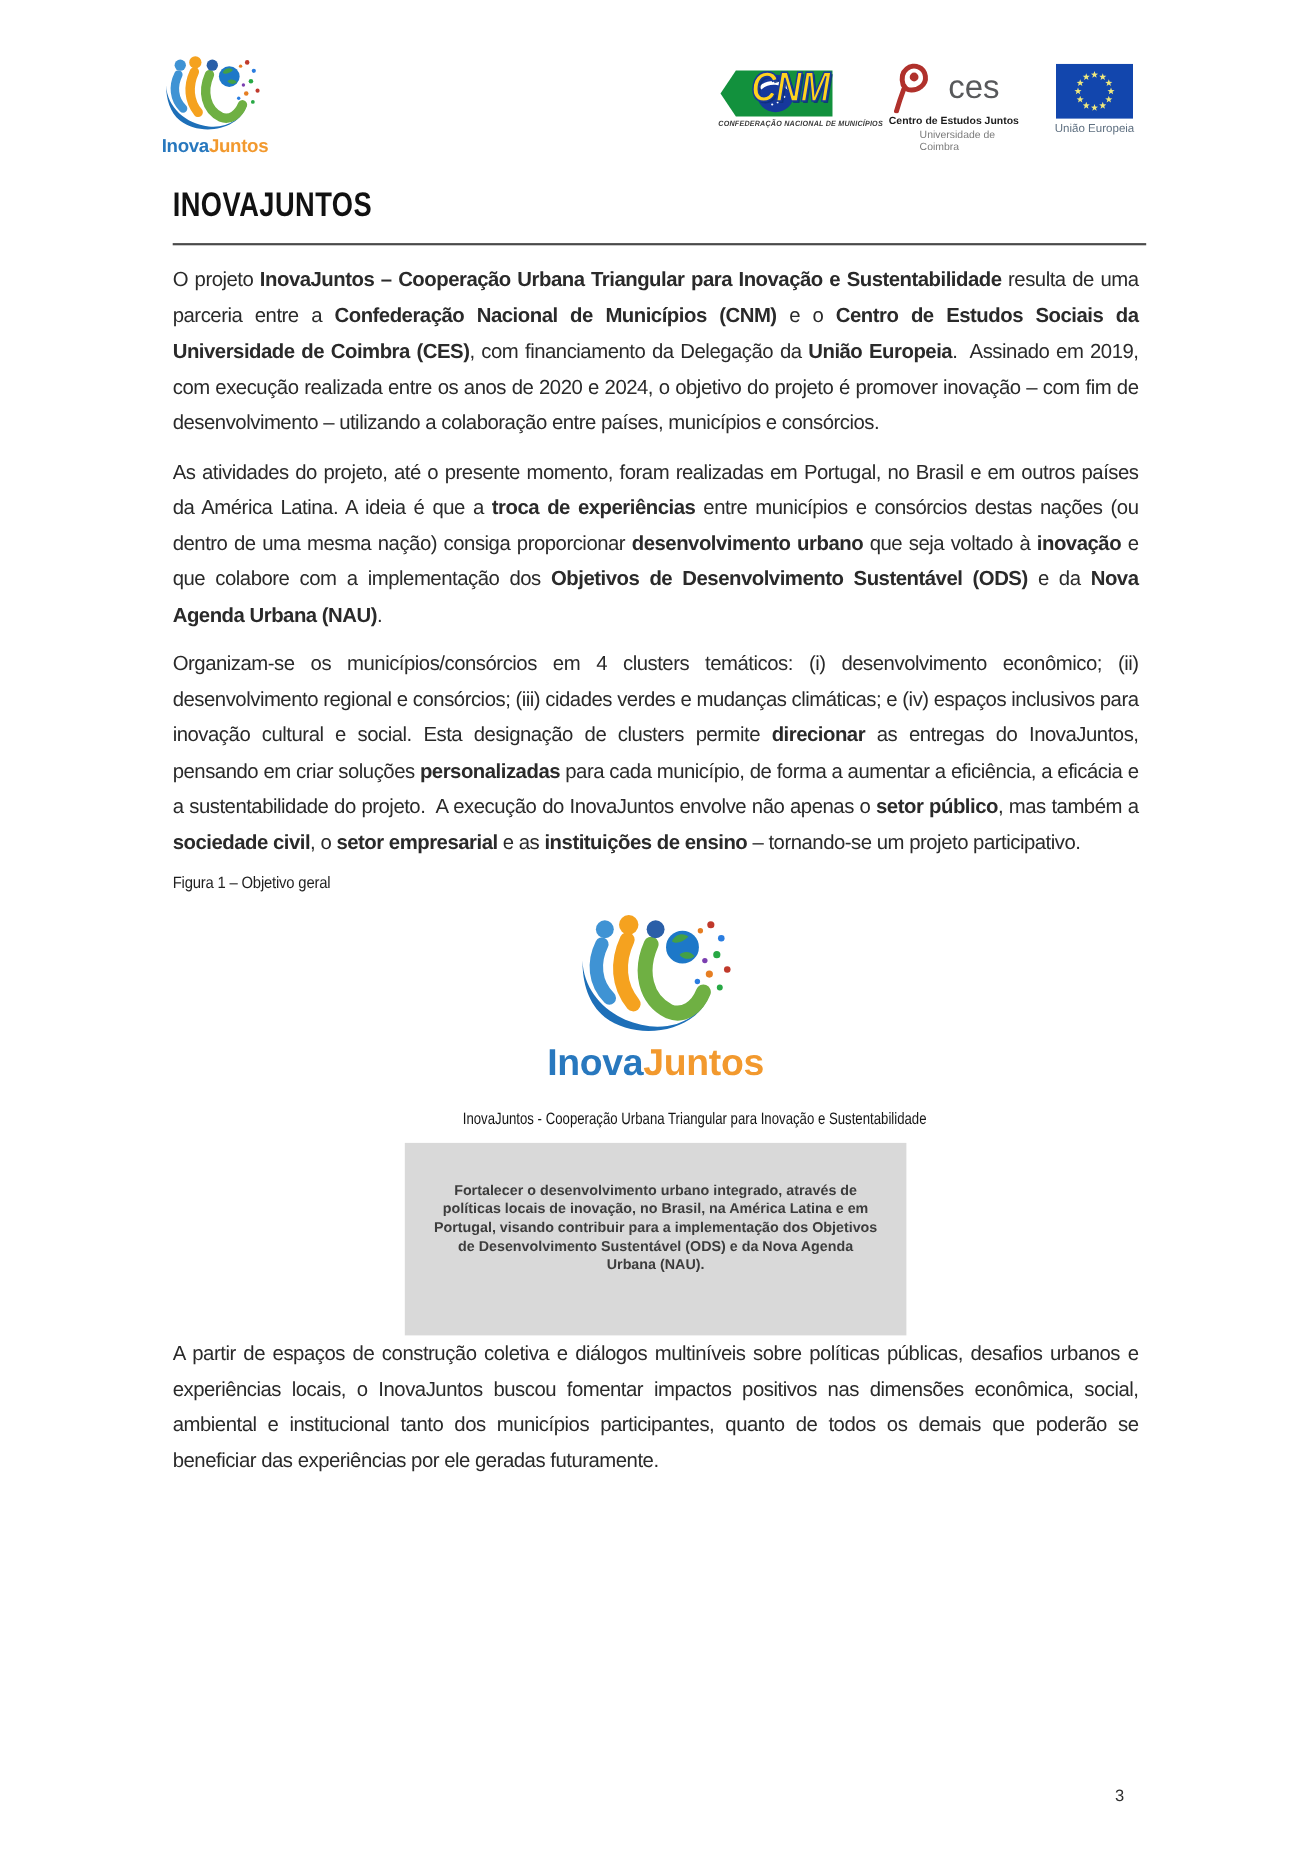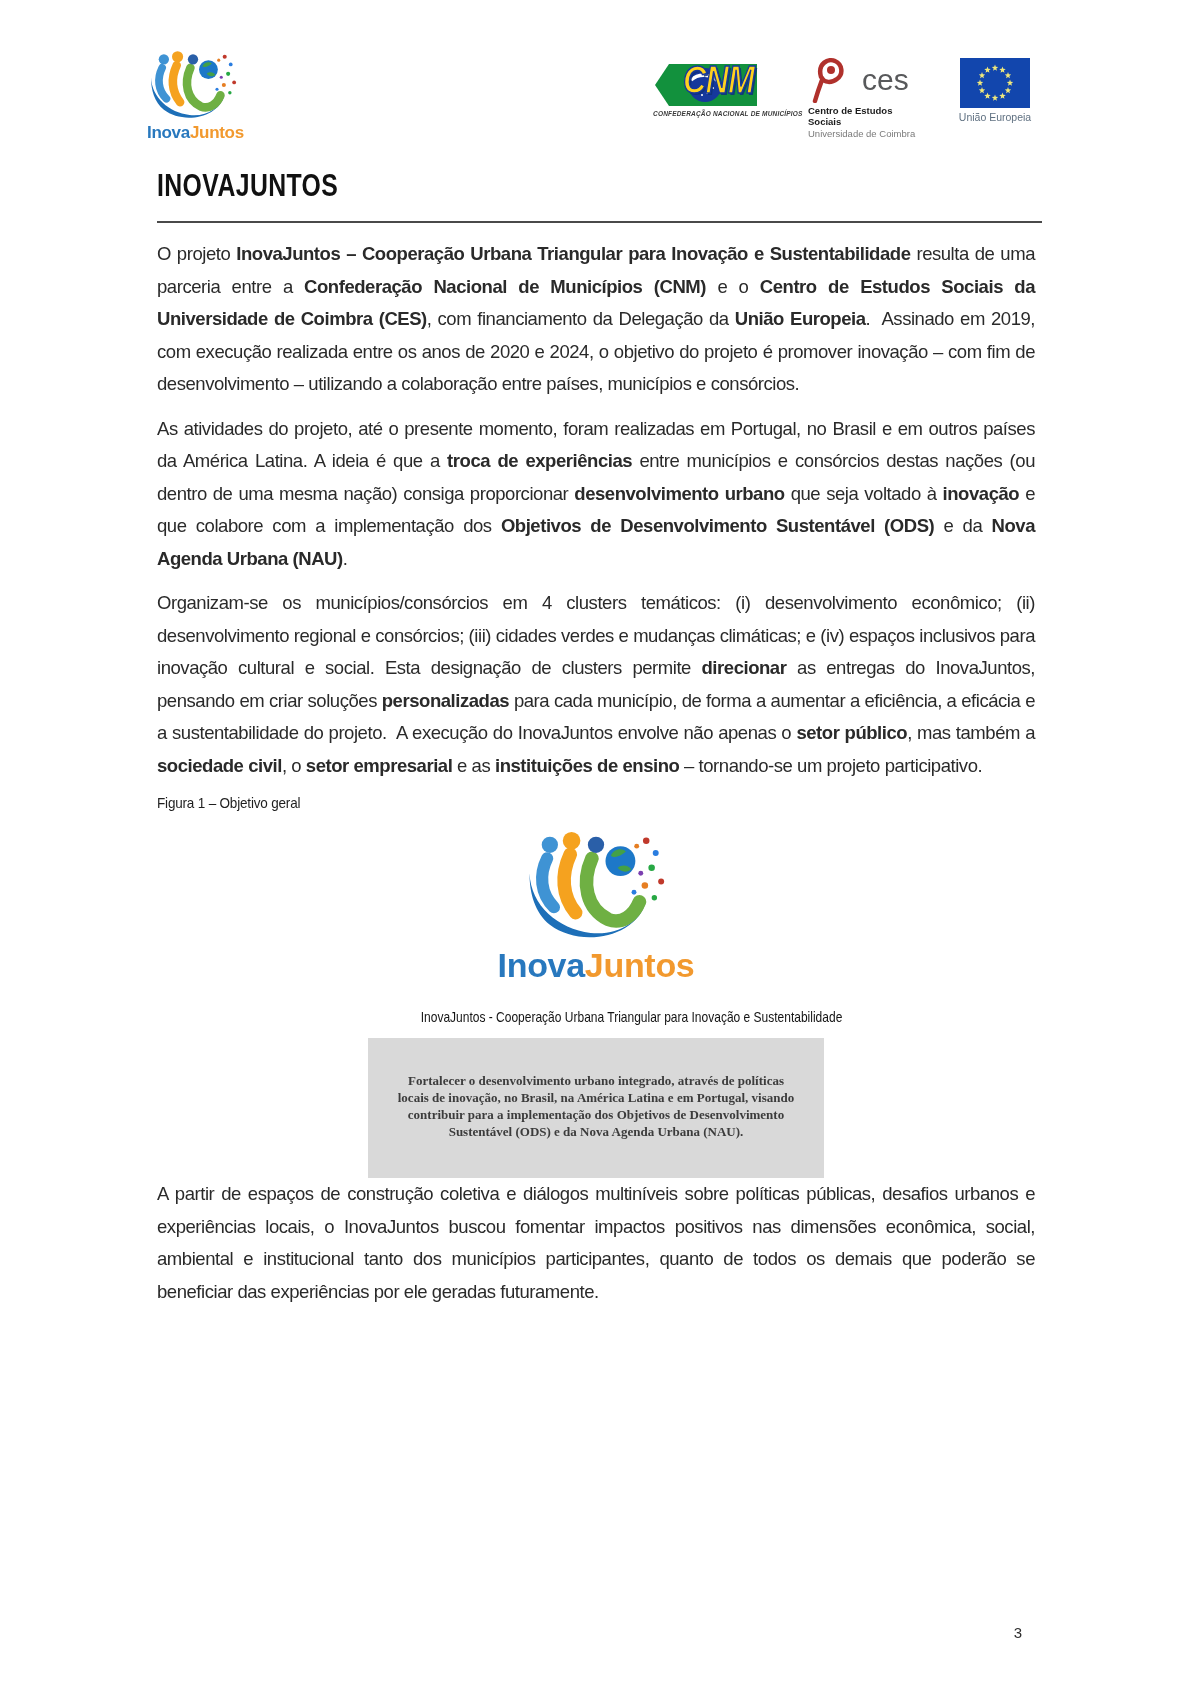--- a/index.html
+++ b/index.html
@@ -36,21 +36,21 @@
     font-size:7px;font-weight:bold;font-style:italic;color:#3a3a3a;
     white-space:nowrap;transform:scaleX(0.93);transform-origin:left center;
     letter-spacing:0.2px;
   }
 
   .logo-ces{left:808px;top:55px;width:120px;}
   .ces-row{display:flex;align-items:flex-end;gap:16px;}
   .ces-glyph{width:36px;height:48px;}
   .ces-acronym{font-size:30px;color:#58595b;line-height:1;margin-left:2px;margin-bottom:8px;letter-spacing:0;}
   .ces-cap1{font-size:9.5px;font-weight:bold;color:#1c1c1c;margin-top:2px;}
-  .ces-cap2{font-size:9.5px;color:#7a7a7a;margin-top:1px;}
+  .ces-cap2{font-size:9.5px;color:#7a7a7a;margin-top:1px;margin-left:28px;}
 
   .logo-eu{left:956px;top:58px;width:78px;text-align:center;}
   .eu-flag{width:72px;height:50px;display:block;margin:0 auto;}
   .eu-caption{font-size:10.5px;color:#5f7081;margin-top:3px;}
 
   
   .title{
     position:absolute;left:157px;top:168px;margin:0;
     font-size:31px;font-weight:bold;color:#111;
     letter-spacing:0.5px;
@@ -82,22 +82,21 @@
   .fig-subtitle{
     margin-top:26px;font-size:15px;font-weight:normal;color:#141414;
   }
   .obj-title-box{
     margin-top:24px;height:73px;background:#84b3a3;
     display:flex;align-items:center;justify-content:center;
   }
   .obj-title{font-size:29px;font-weight:bold;color:#161616;letter-spacing:0.5px;}
   .obj-body-box{
     margin-top:13px;background:#d9d9d9;
-    padding:34px 26px 38px 26px;
-    font-family:Liberation Serif, serif;
+    padding:34px 26px 56px 26px;
   }
   .obj-body{
     font-size:13px;font-weight:bold;color:#3c3c3c;
     line-height:17px;letter-spacing:0;text-align:center;
   }
   .after-figure{margin-top:28px;}
 
   .page-number{
     position:absolute;top:1624px;right:168px;
     font-size:15px;color:#2e2e2e;
@@ -162,21 +161,21 @@
 
   <div class="hdr-logo logo-ces">
     <div class="ces-row">
       <svg class="ces-glyph" viewBox="0 0 36 48">
         <path d="M13,22 C9,8 21,3 27,6 C34,9 36,19 29,24 C24,28 16,28 14,23" fill="none" stroke="#b0312c" stroke-width="4.5" stroke-linecap="round"></path>
         <circle cx="23" cy="15" r="4" fill="#b0312c"></circle>
         <path d="M14,25 C11,33 9,39 7,46" fill="none" stroke="#b0312c" stroke-width="4.5" stroke-linecap="round"></path>
       </svg>
       <span class="ces-acronym">ces</span>
     </div>
-    <div class="ces-cap1">Centro de Estudos Sociais</div>
+    <div class="ces-cap1">Centro de Estudos Juntos</div>
     <div class="ces-cap2">Universidade de Coimbra</div>
   </div>
 
   <div class="hdr-logo logo-eu">
     <svg class="eu-flag" viewBox="0 0 70 50">
       <rect x="0" y="0" width="70" height="50" fill="#1246ad"></rect>
       <use href="#star" x="31" y="6" width="8" height="8"></use>
       <use href="#star" x="38.5" y="8" width="8" height="8"></use>
       <use href="#star" x="44" y="13.5" width="8" height="8"></use>
       <use href="#star" x="46" y="21" width="8" height="8"></use>

